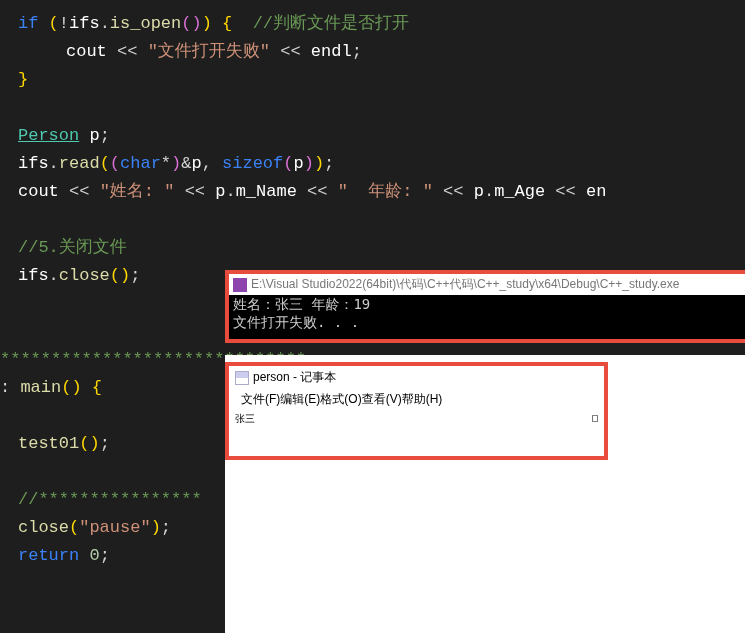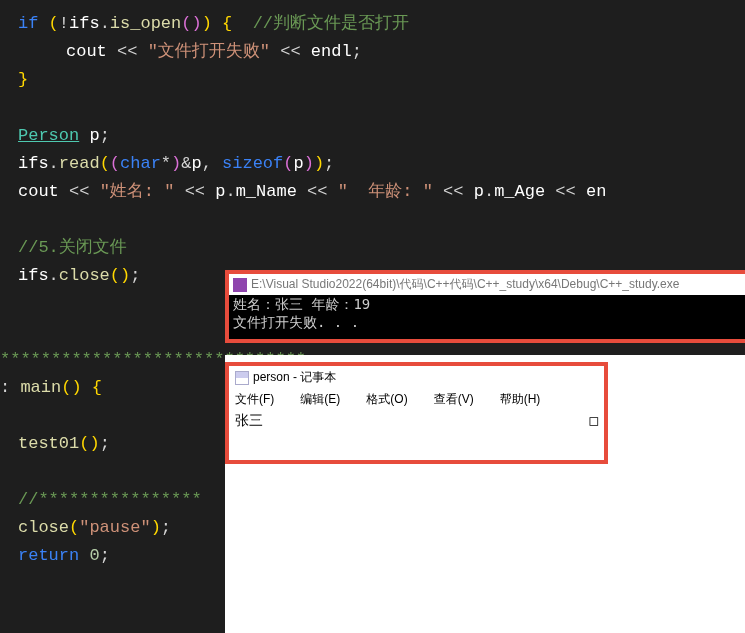--- a/index.html
+++ b/index.html
@@ -84,29 +84,29 @@
     gap: 4px;
     font-size: 12px;
   }
   .notepad-icon {
     width: 14px;
     height: 14px;
     background: linear-gradient(#cce 50%, #fff 50%);
     border: 1px solid #aac;
   }
   .notepad-menu {
-    padding: 2px 6px;
+    padding: 2px 12px;
     font-size: 12px;
     display: flex;
-    gap: 26px;
+    gap: 0;
   }
   .notepad-body {
     padding: 2px 6px 30px 6px;
     font-family: 'SimSun', monospace;
-    font-size: 14px;
+    font-size: 10px;
     display: flex;
     justify-content: space-between;
   }
   .code-area { position: relative; z-index: 1; }
   .console-box, .notepad-box { z-index: 5; }
 
   
   .code-line { white-space: pre; }
   .code-mask {
     position: absolute;

